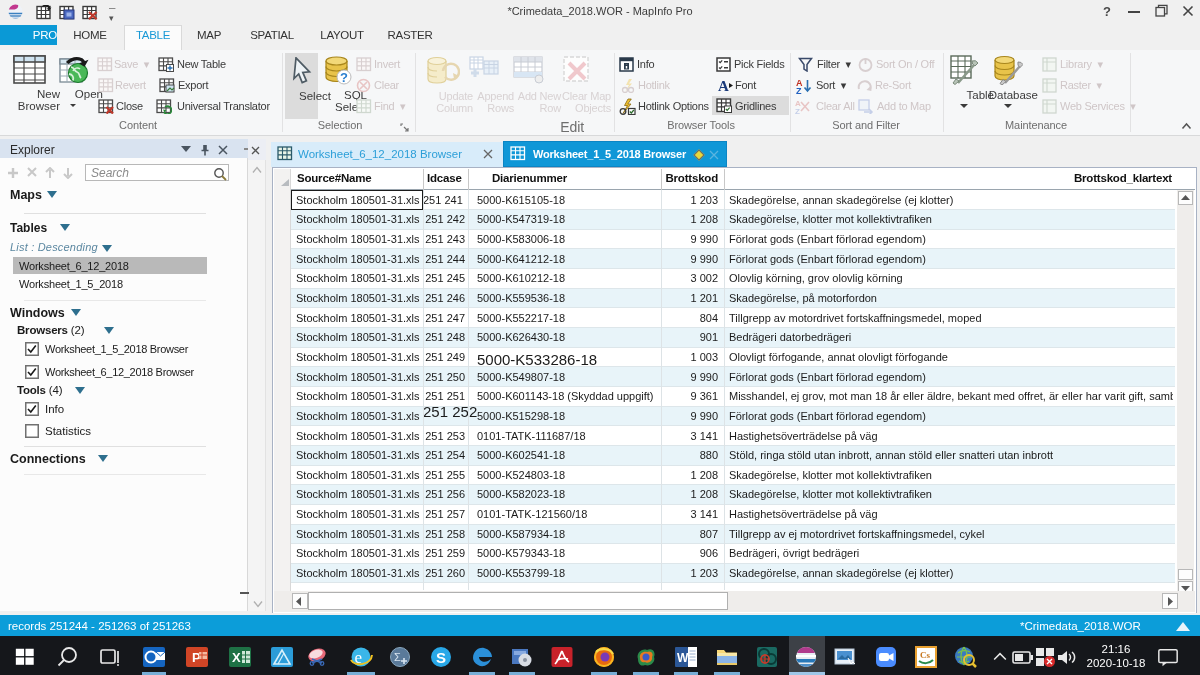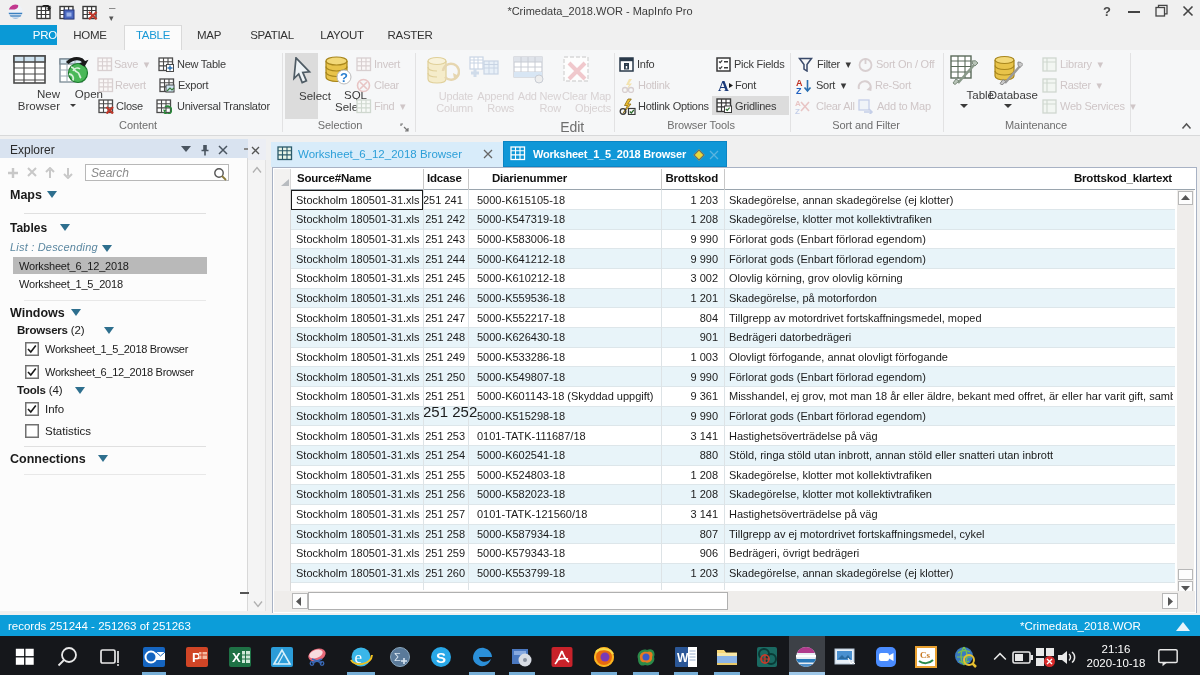--- a/index.html
+++ b/index.html
@@ -445,21 +445,21 @@
 <div class="tx" style="left:729px;top:311.60px;font-size:11px;color:#1a1a1a;max-width:444px;overflow:hidden">Tillgrepp av motordrivet fortskaffningsmedel, moped</div>
 <div class="ab" style="left:291px;top:328.05px;width:884px;height:19.65px;background:#e8f4f9;border-bottom:1px solid #dde6ea"></div>
 <div class="tx" style="left:296px;top:331.25px;font-size:11px;color:#1a1a1a">Stockholm 180501-31.xls</div>
 <div class="tx" style="left:423px;top:331.25px;width:42px;text-align:right;font-size:11px;color:#1a1a1a">251 248</div>
 <div class="tx" style="left:477px;top:331.25px;font-size:11px;color:#1a1a1a">5000-K626430-18</div>
 <div class="tx" style="left:661px;top:331.25px;width:57px;text-align:right;font-size:11px;color:#1a1a1a">901</div>
 <div class="tx" style="left:729px;top:331.25px;font-size:11px;color:#1a1a1a;max-width:444px;overflow:hidden">Bedrägeri datorbedrägeri</div>
 <div class="ab" style="left:291px;top:347.70px;width:884px;height:19.65px;background:#fff;border-bottom:1px solid #dde6ea"></div>
 <div class="tx" style="left:296px;top:350.90px;font-size:11px;color:#1a1a1a">Stockholm 180501-31.xls</div>
 <div class="tx" style="left:423px;top:350.90px;width:42px;text-align:right;font-size:11px;color:#1a1a1a">251 249</div>
-<div class="tx" style="left:477px;top:350.90px;font-size:11px;color:#1a1a1a">5000-K533286-18</div>
+<div class="tx" style="left:477px;top:350.90px;font-size:15px;color:#1a1a1a">5000-K533286-18</div>
 <div class="tx" style="left:661px;top:350.90px;width:57px;text-align:right;font-size:11px;color:#1a1a1a">1 003</div>
 <div class="tx" style="left:729px;top:350.90px;font-size:11px;color:#1a1a1a;max-width:444px;overflow:hidden">Olovligt förfogande, annat olovligt förfogande</div>
 <div class="ab" style="left:291px;top:367.35px;width:884px;height:19.65px;background:#e8f4f9;border-bottom:1px solid #dde6ea"></div>
 <div class="tx" style="left:296px;top:370.55px;font-size:11px;color:#1a1a1a">Stockholm 180501-31.xls</div>
 <div class="tx" style="left:423px;top:370.55px;width:42px;text-align:right;font-size:11px;color:#1a1a1a">251 250</div>
 <div class="tx" style="left:477px;top:370.55px;font-size:11px;color:#1a1a1a">5000-K549807-18</div>
 <div class="tx" style="left:661px;top:370.55px;width:57px;text-align:right;font-size:11px;color:#1a1a1a">9 990</div>
 <div class="tx" style="left:729px;top:370.55px;font-size:11px;color:#1a1a1a;max-width:444px;overflow:hidden">Förlorat gods (Enbart förlorad egendom)</div>
 <div class="ab" style="left:291px;top:387.00px;width:884px;height:19.65px;background:#fff;border-bottom:1px solid #dde6ea"></div>
 <div class="tx" style="left:296px;top:390.20px;font-size:11px;color:#1a1a1a">Stockholm 180501-31.xls</div>

